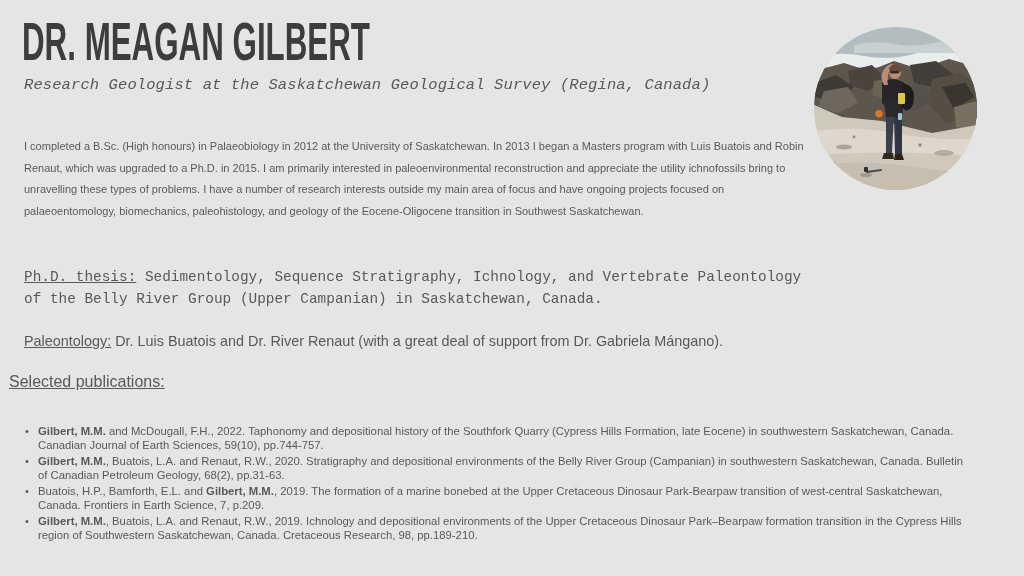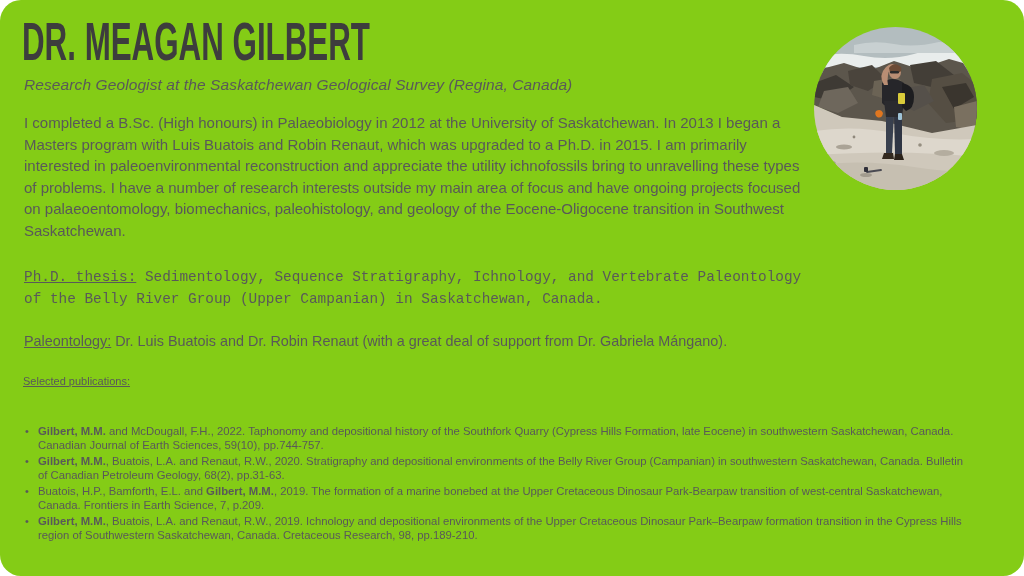--- a/index.html
+++ b/index.html
@@ -4,21 +4,21 @@
 <style>
   * { margin: 0; padding: 0; box-sizing: border-box; }
   html, body { width: 1024px; height: 576px; }
   body {
     font-family: "Liberation Sans", sans-serif;
     background: #ffffff;
     position: relative;
     overflow: hidden;
     color: #595959;
   }
-  .slide { position: absolute; inset: 0; background: #84cc16; border-radius: 21px; }
+  .slide { position: absolute; inset: 0; background: #e5e5e5; }
 
   .title {
     position: absolute;
     left: 22px; top: 14px;
     font-size: 54px;
     font-weight: 700;
     color: #3d3d3d;
     letter-spacing: 0px;
     white-space: nowrap;
     transform: scaleX(0.58);
@@ -26,48 +26,49 @@
     line-height: 1.0;
   }
   .subtitle {
     position: absolute;
     left: 24px; top: 76px;
     font-size: 15.5px;
     font-style: italic;
     font-weight: 500;
     color: #595959;
     letter-spacing: 0.1px;
+    font-family: Liberation Mono, monospace;
   }
   .bio {
     position: absolute;
-    left: 24px; top: 112px;
+    left: 24px; top: 136px;
     width: 792px;
-    font-size: 15px;
+    font-size: 11px;
     line-height: 21.6px;
     color: #595959;
   }
   .thesis {
     position: absolute;
     left: 24px; top: 267px;
     width: 792px;
     font-size: 14.4px;
     line-height: 21.6px;
     font-family: Liberation Mono, monospace;
   }
   .supervisors {
     position: absolute;
     left: 24px; top: 331px;
     width: 900px;
     font-size: 14.4px;
     line-height: 21.6px;
   }
   .pub-heading {
     position: absolute;
-    left: 23px; top: 371px;
-    font-size: 11px;
+    left: 9px; top: 371px;
+    font-size: 16px;
     line-height: 21.6px;
     text-align: center;
   }
   .underline { text-decoration: underline; }
 
   .pubs {
     position: absolute;
     left: 24px; top: 424px;
     width: 950px;
     list-style: none;
@@ -104,21 +105,21 @@
 <div class="slide">
 
   <h1 class="title">DR. MEAGAN GILBERT</h1>
 
   <div class="subtitle">Research Geologist at the Saskatchewan Geological Survey (Regina, Canada)</div>
 
   <p class="bio">I completed a B.Sc. (High honours) in Palaeobiology in 2012 at the University of Saskatchewan. In 2013 I began a Masters program with Luis Buatois and Robin Renaut, which was upgraded to a Ph.D. in 2015. I am primarily interested in paleoenvironmental reconstruction and appreciate the utility ichnofossils bring to unravelling these types of problems. I have a number of research interests outside my main area of focus and have ongoing projects focused on palaeoentomology, biomechanics, paleohistology, and geology of the Eocene-Oligocene transition in Southwest Saskatchewan.</p>
 
   <p class="thesis"><span class="underline">Ph.D. thesis:</span><span> Sedimentology, Sequence Stratigraphy, Ichnology, and Vertebrate Paleontology of the Belly River Group (Upper Campanian) in Saskatchewan, Canada.</span></p>
 
-  <p class="supervisors"><span class="underline">Paleontology:</span><span> Dr. Luis Buatois and Dr. Robin Renaut (with a great deal of support from Dr. Gabriela Mángano).</span></p>
+  <p class="supervisors"><span class="underline">Paleontology:</span><span> Dr. Luis Buatois and Dr. River Renaut (with a great deal of support from Dr. Gabriela Mángano).</span></p>
 
   <div class="pub-heading"><span class="underline">Selected publications:</span></div>
 
   <ul class="pubs">
       <li><span class="bold">Gilbert, M.M.</span><span> and McDougall, F.H., 2022. Taphonomy and depositional history of the Southfork Quarry (Cypress Hills Formation, late Eocene) in southwestern Saskatchewan, Canada. Canadian Journal of Earth Sciences, 59(10), pp.744-757.</span></li>
       <li><span class="bold">Gilbert, M.M.</span><span>, Buatois, L.A. and Renaut, R.W., 2020. Stratigraphy and depositional environments of the Belly River Group (Campanian) in southwestern Saskatchewan, Canada. Bulletin of Canadian Petroleum Geology, 68(2), pp.31-63.</span></li>
       <li><span>Buatois, H.P., Bamforth, E.L. and </span><span class="bold">Gilbert, M.M.</span><span>, 2019. The formation of a marine bonebed at the Upper Cretaceous Dinosaur Park-Bearpaw transition of west-central Saskatchewan, Canada. Frontiers in Earth Science, 7, p.209.</span></li>
       <li><span class="bold">Gilbert, M.M.</span><span>, Buatois, L.A. and Renaut, R.W., 2019. Ichnology and depositional environments of the Upper Cretaceous Dinosaur Park–Bearpaw formation transition in the Cypress Hills region of Southwestern Saskatchewan, Canada. Cretaceous Research, 98, pp.189-210.</span></li>
     </ul>
 

